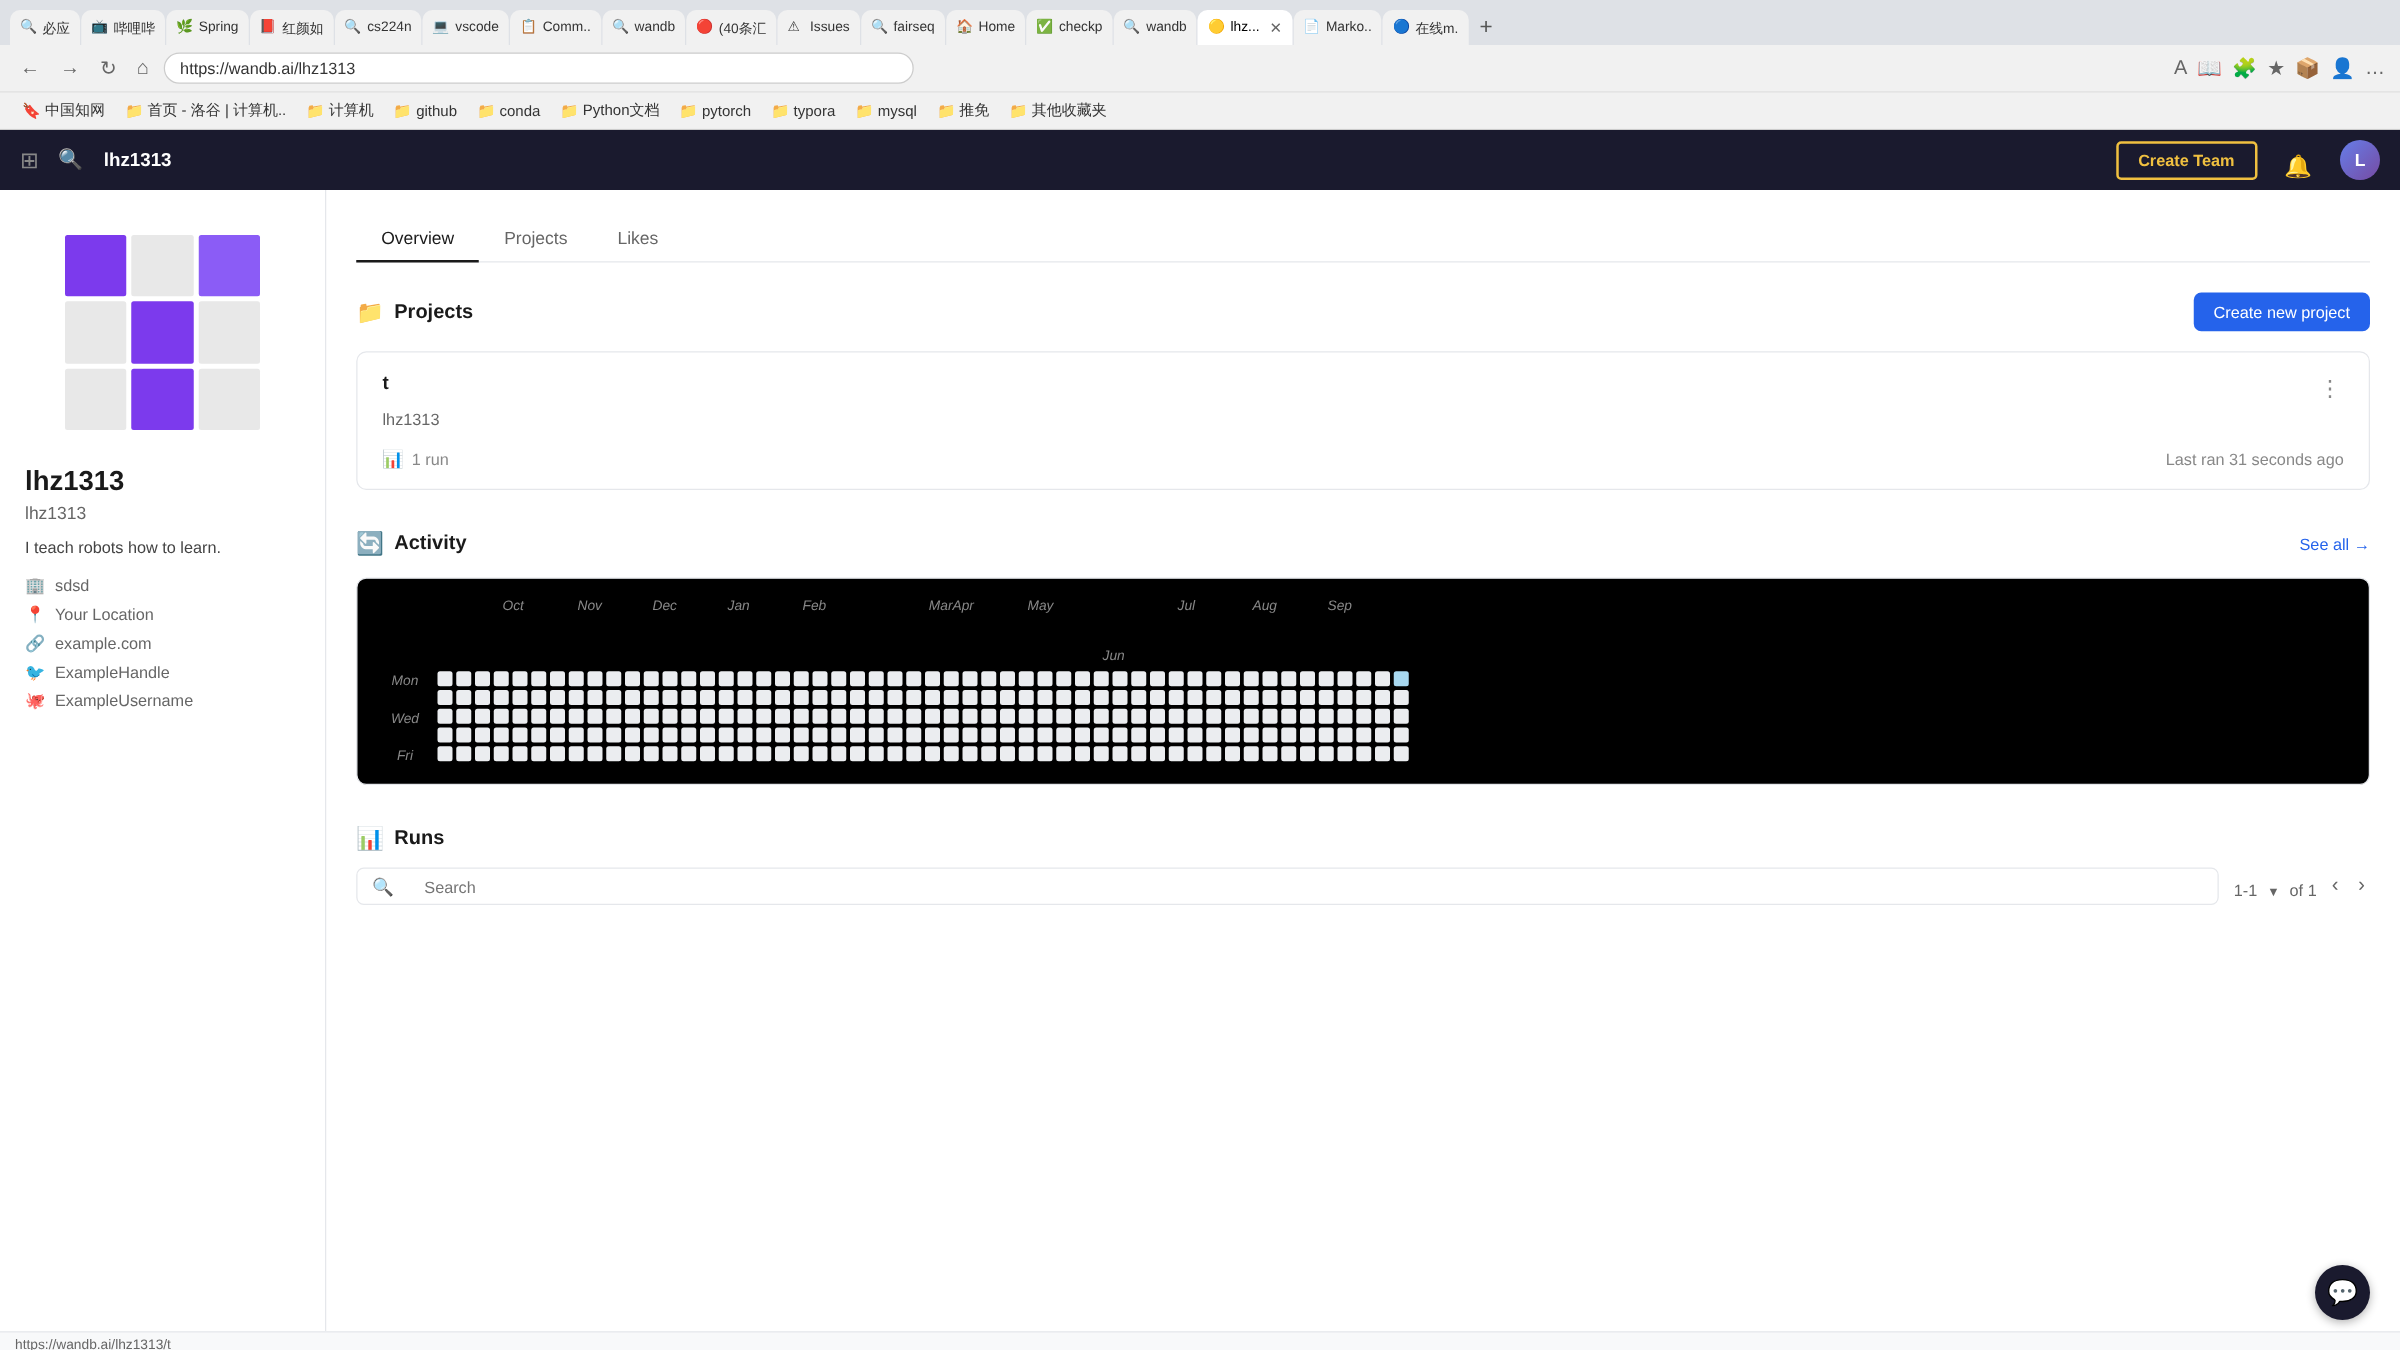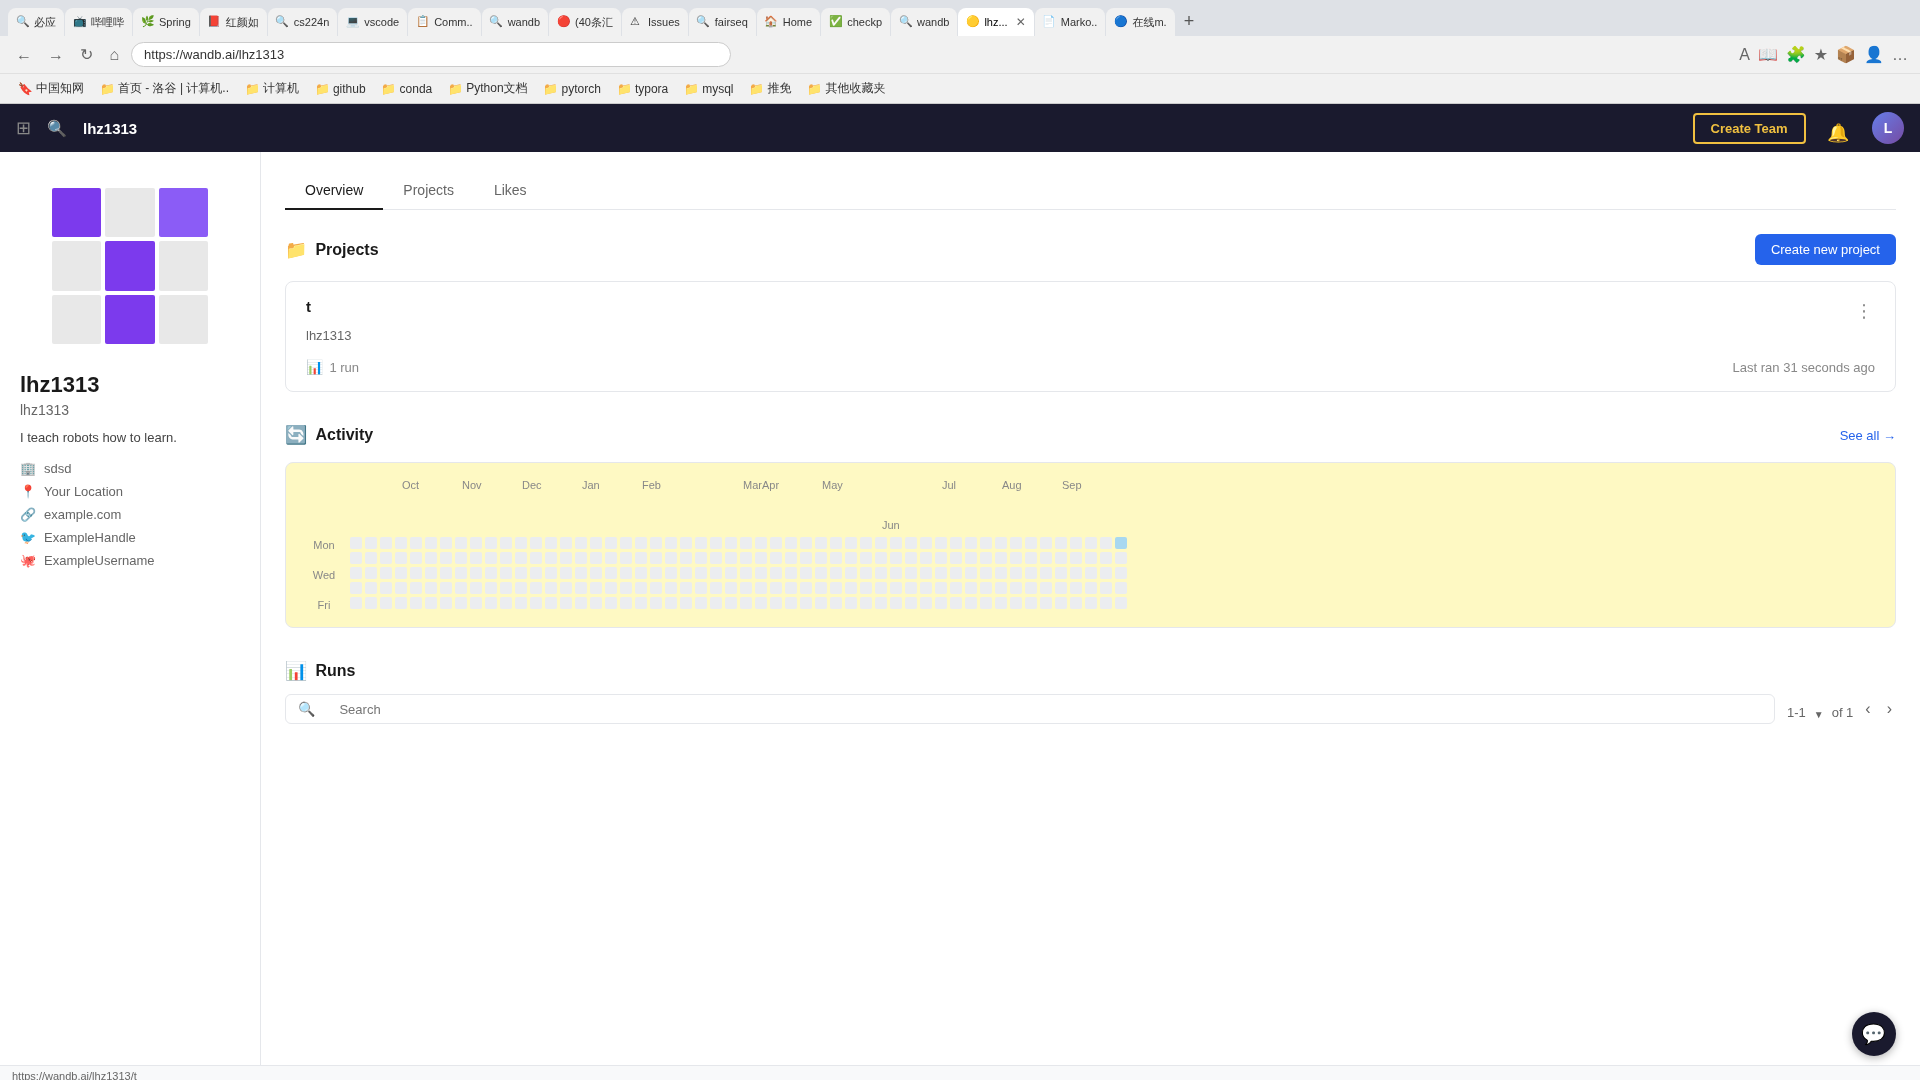--- a/index.html
+++ b/index.html
@@ -75,21 +75,21 @@
     .project-footer { display: flex; align-items: center; justify-content: space-between; color: #888; font-size: 13px; }
     .runs-info { display: flex; align-items: center; gap: 6px; }
     .runs-icon { font-size: 14px; }
     .more-icon { color: #888; font-size: 18px; cursor: pointer; padding: 2px; }
 
     
     .activity-section { margin-bottom: 32px; }
     .see-all-link { font-size: 13px; color: #2563eb; cursor: pointer; display: flex; align-items: center; gap: 4px; }
 
     
-    .heatmap-container { border: 1px solid #e5e7eb; border-radius: 8px; padding: 16px 20px; background: #fef9c3; }
+    .heatmap-container { border: 1px solid #e5e7eb; border-radius: 8px; padding: 16px 20px; background: #000000; font-style: italic; }
     .heatmap-months { display: flex; padding-left: 48px; margin-bottom: 6px; }
     .heatmap-grid { display: flex; gap: 0; }
     .day-labels { display: flex; flex-direction: column; gap: 3px; padding-top: 2px; margin-right: 8px; width: 36px; }
     .day-label { font-size: 11px; color: #888; height: 12px; line-height: 12px; text-align: center; }
     .day-label.hidden { visibility: hidden; }
     .heatmap-cols { display: flex; gap: 3px; flex: 1; }
     .heatmap-col { display: flex; flex-direction: column; gap: 3px; }
     .heatmap-cell { width: 12px; height: 12px; background: #ebedf0; border-radius: 2px; }
     .heatmap-cell.active { background: #a8d8f0; }
 

